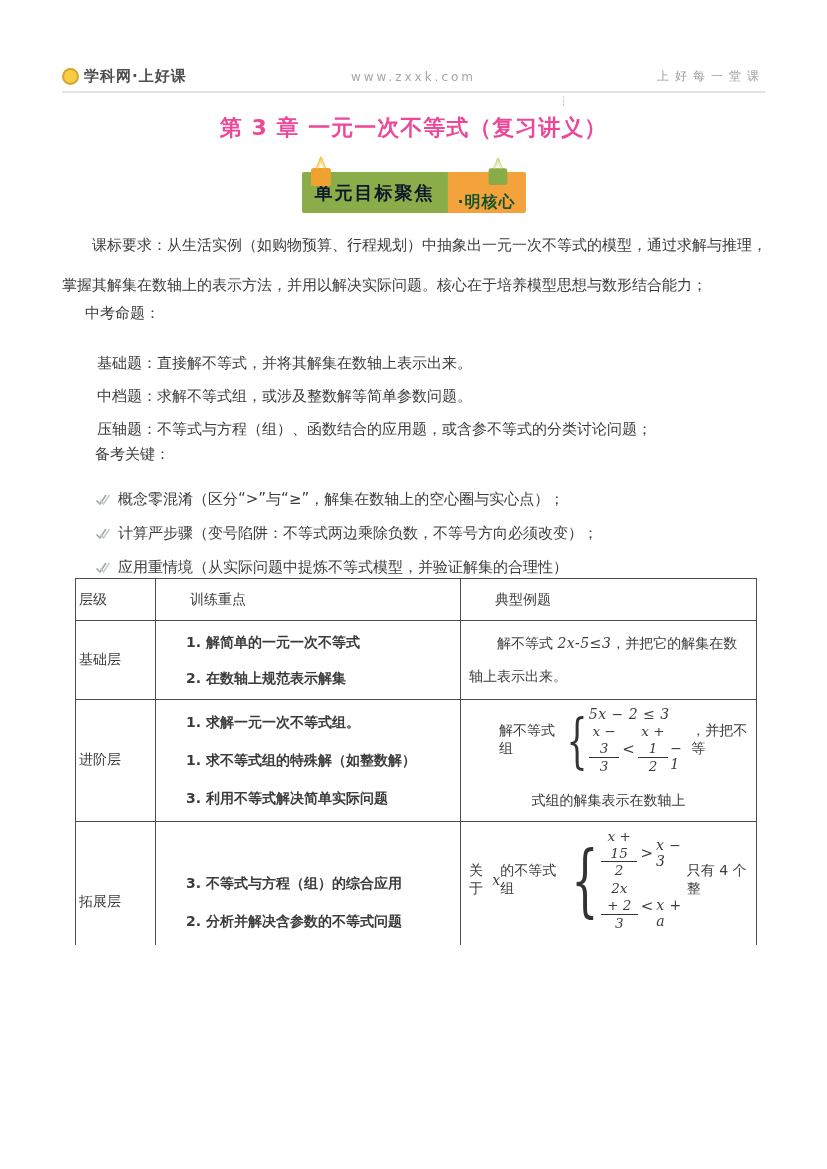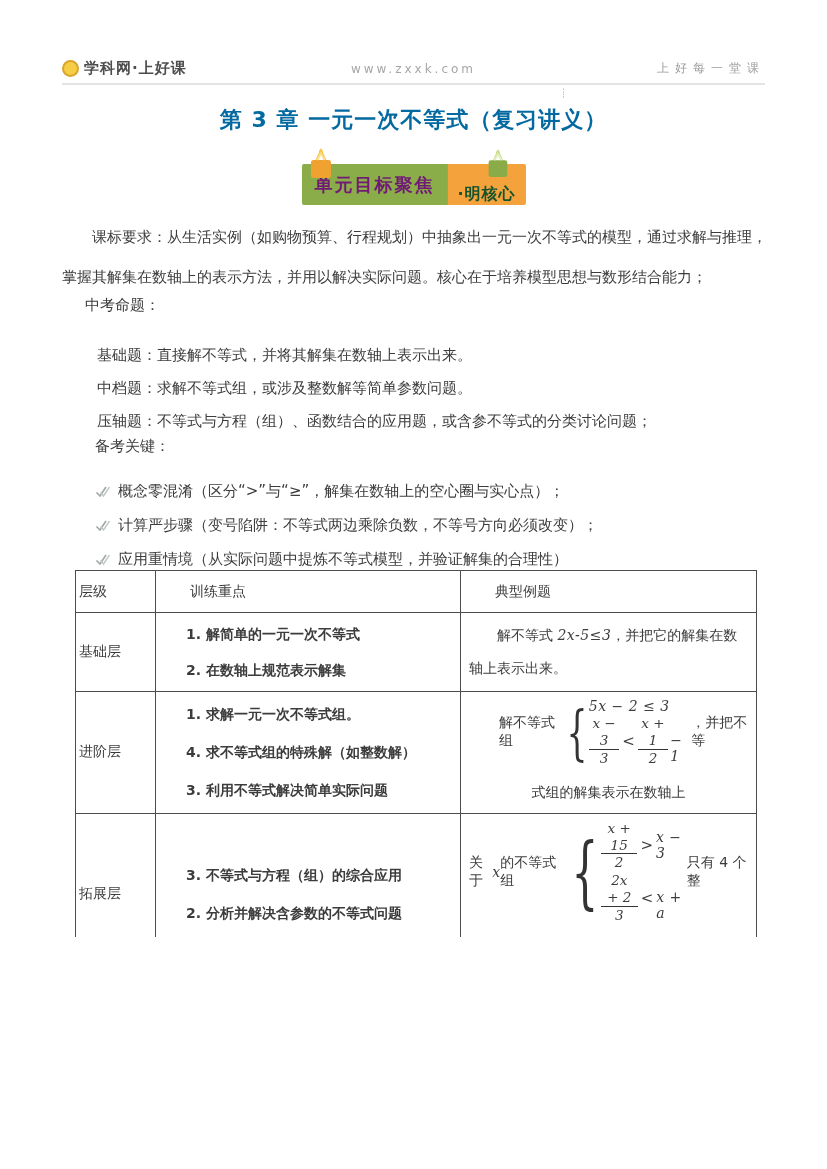--- a/index.html
+++ b/index.html
@@ -1,18 +1,18 @@
 <!DOCTYPE html>
 <html><head>
 <meta charset="utf-8">
 <style>
   * { margin:0; padding:0; box-sizing:border-box; }
   html,body { background:#ffffff; }
   .page {
-    position:relative; width:827px; height:937px; margin:0 auto;
+    position:relative; width:827px; height:937px; margin:8px auto;
     background:#ffffff; overflow:hidden;
     font-family:"DejaVu Sans","Liberation Sans",sans-serif;
     color:#3e3e3e;
   }
 
   
   .hdr {
     position:absolute; left:62px; right:62px; top:54px; height:31px;
     border-bottom:2px solid #e4e4e4;
     display:flex; align-items:center; justify-content:space-between;
@@ -27,32 +27,32 @@
     position:absolute; left:50%; transform:translateX(-50%);
     font-size:12px; color:#a6a6a6; letter-spacing:3px;
   }
   .hdr-slogan { font-size:12px; color:#9d9d9d; letter-spacing:6px; }
 
   .anchor-mark { position:absolute; left:561px; top:88px; font-size:9px; color:#b5b5b5; }
 
   
   .doc-title {
     position:absolute; top:105px; left:0; right:0;
-    text-align:center; font-size:22px; font-weight:bold; color:#0369a1;
+    text-align:center; font-size:22px; font-weight:bold; color:#ec4899;
     letter-spacing:1px;
   }
 
   
   .banner {
     position:absolute; top:164px; left:50%; transform:translateX(-50%);
     display:flex; height:41px;
   }
   .banner-left {
     display:flex; align-items:center; padding:0 13px;
-    color:#701a75; font-size:18px; font-weight:bold; letter-spacing:2px;
+    color:#0f172a; font-size:18px; font-weight:bold; letter-spacing:2px;
     border-radius:2px 0 0 2px;
   }
   .banner-right {
     display:flex; align-items:flex-end; padding:0 10px;
     color:#14532d; font-size:16px; font-weight:bold; letter-spacing:1px;
     border-radius:0 2px 2px 0;
   }
   .clip { position:absolute; top:-16px; }
   .clip-left { left:4px; }
   .clip-right { right:14px; }
@@ -237,21 +237,21 @@
         <div class="ex1">
           <span>解不等式 </span><span class="mrow">2x-5≤3</span><span>，并把它的解集在数轴上表示出来。</span>
         </div>
       </td>
     </tr>
 
     <tr class="r2">
       <td class="level-cell">进阶层</td>
       <td class="points-cell">
         <p>1. 求解一元一次不等式组。</p>
-        <p>4. 求不等式组的特殊解（如整数解）</p>
+        <p>1. 求不等式组的特殊解（如整数解）</p>
         <p>3. 利用不等式解决简单实际问题</p>
       </td>
       <td class="example-cell ex2">
         <div class="ex-flex">
           <span>解不等式组</span>
           <span class="sys">
             <span class="brace brace-2line">{</span>
             <span class="sys-lines">
               <span class="sys-line">
                     <span class="mrow">5x − 2 ≤ 3</span>

